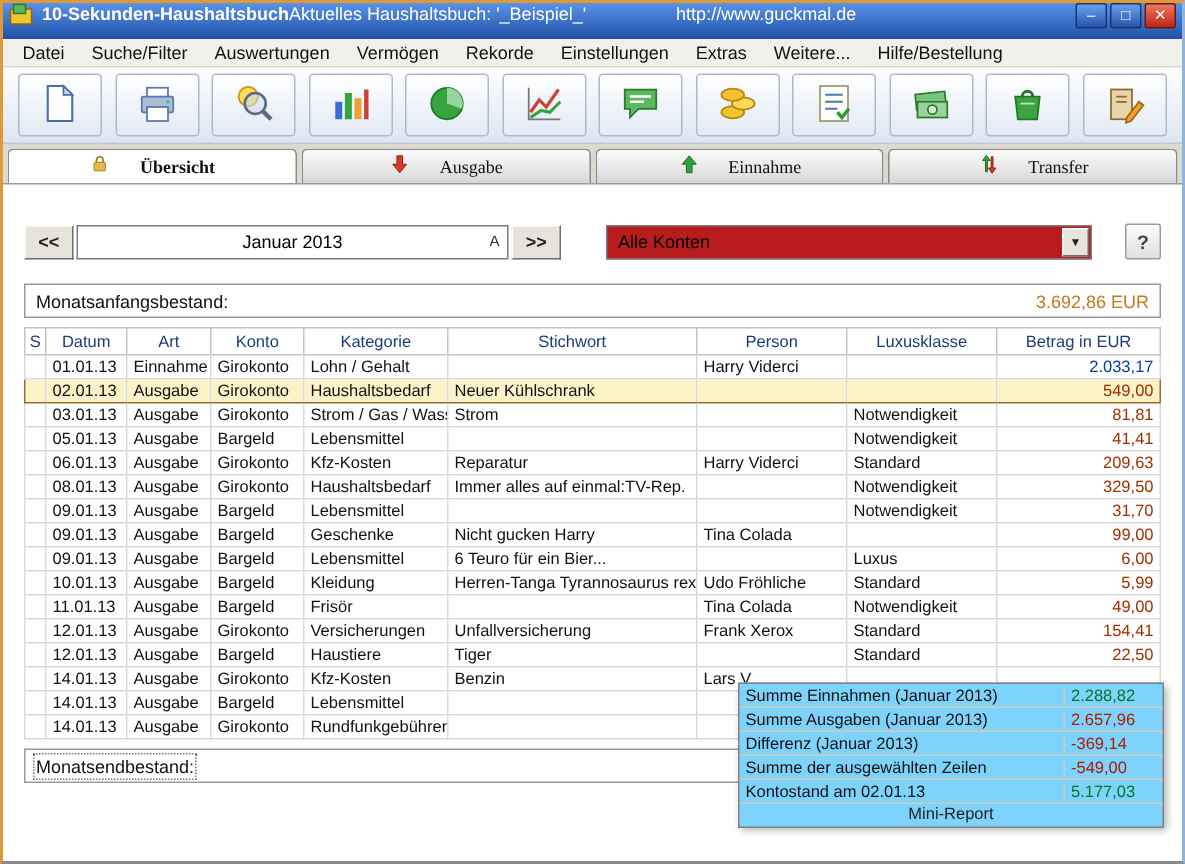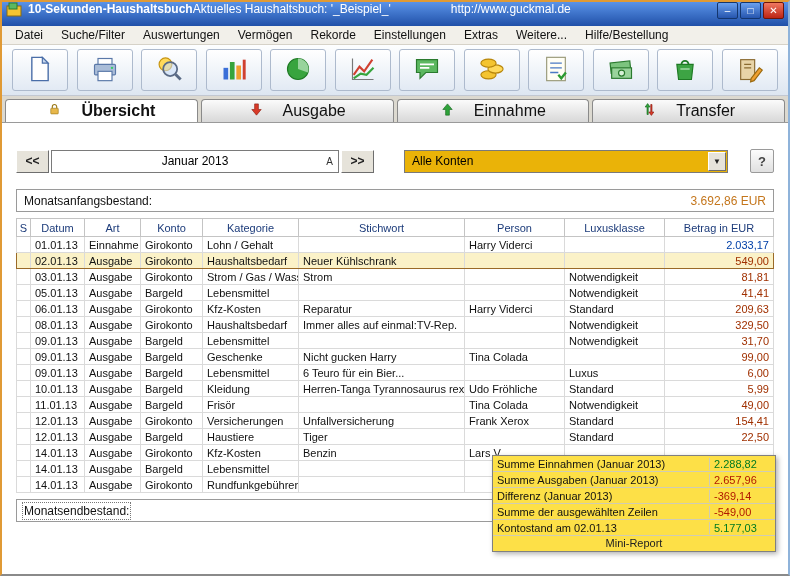--- a/index.html
+++ b/index.html
@@ -30,36 +30,36 @@
 
   
   .toolbar{height:51px;background:linear-gradient(#fdfeff,#dde6f1);border-bottom:1px solid #c2c8d2;
     display:flex;align-items:center;justify-content:space-between;padding:4px 10px;flex:0 0 auto;}
   .tool-btn{width:56px;height:42px;border:1px solid #adbacd;border-radius:3px;
     background:linear-gradient(#ffffff,#e2eaf4);display:flex;align-items:center;justify-content:center;cursor:pointer;padding:0;}
   .tool-btn svg{width:28px;height:28px;}
 
   
   .tabs{height:26px;background:#dcd9d0;display:flex;gap:3px;padding:3px 3px 0 3px;flex:0 0 auto;}
-  .tab{flex:1;display:flex;align-items:center;justify-content:center;gap:19px;font-size:16px;cursor:pointer;
+  .tab{flex:1;display:flex;align-items:center;justify-content:center;gap:19px;font-size:12px;cursor:pointer;
     border:1px solid #8a8a8a;border-bottom:none;border-radius:4px 4px 0 0;
-    background:linear-gradient(#fbfbfb,#d8d8d8);color:#111;}
+    background:linear-gradient(#fbfbfb,#d8d8d8);color:#111;font-family:Liberation Serif, serif;}
   .tab.active{background:#fff;font-weight:bold;}
   .tab svg{width:15px;height:15px;}
 
   
   .content{flex:1;background:#fff;position:relative;padding:0 14px;border-top:1px solid #9a9a9a;}
 
   .period-row{display:flex;align-items:center;margin-top:26px;}
   .nav-btn{width:33px;height:23px;font-size:12px;font-weight:bold;color:#222;cursor:pointer;
     border:1px solid;border-color:#fff #6e6e6e #6e6e6e #fff;background:#e6e3da;}
   .month-box{width:288px;height:23px;margin:0 2px;border:1px solid #7a7a7a;background:#fff;
     display:flex;align-items:center;justify-content:center;font-size:12px;position:relative;cursor:text;}
   .month-marker{position:absolute;right:5px;font-size:10px;color:#333;}
-  .combo{margin-left:30px;width:324px;height:23px;border:1px solid #7a7a7a;background:#eab308;position:relative;
+  .combo{margin-left:30px;width:324px;height:23px;border:1px solid #7a7a7a;background:#b91c1c;position:relative;
     display:flex;align-items:center;font-size:12px;padding-left:7px;cursor:pointer;}
   .combo-arrow{position:absolute;right:1px;top:1px;bottom:1px;width:18px;display:flex;align-items:center;justify-content:center;
     background:#e6e3da;border:1px solid;border-color:#fff #6e6e6e #6e6e6e #fff;font-size:8px;color:#222;}
   .help-btn{margin-left:auto;width:24px;height:24px;font-size:13px;font-weight:bold;color:#444;cursor:pointer;
     border:1px solid #9a9a9a;background:linear-gradient(#fcfcfc,#e0e0e0);border-radius:2px;}
 
   .balance-bar{margin-top:16px;height:23px;border:1px solid #9a9a9a;background:#fff;
     display:flex;align-items:center;justify-content:space-between;padding:0 7px;font-size:12px;color:#111;}
   .balance-bar.closing{margin-top:6px;}
   .balance-value{color:#c4761c;}
@@ -70,21 +70,21 @@
     overflow:hidden;white-space:nowrap;padding:0 2px;}
   .tx td{border:1px solid #dadada;height:16px;padding:0 4px;overflow:hidden;white-space:nowrap;color:#111;}
   .tx td.amount{text-align:right;}
   .tx td.amount.ausgabe{color:#a03000;}
   .tx td.amount.einnahme{color:#0040a8;}
   .tx tr.selected td{background:#fbf2c8;border-top:1px solid #9a6a28;border-bottom:1px solid #9a6a28;}
   .tx tr.selected td:first-child{border-left:1px solid #9a6a28;}
   .tx tr.selected td:last-child{border-right:1px solid #9a6a28;}
 
   
-  .mini-report{position:absolute;right:12px;bottom:22px;width:284px;background:#fde047;
+  .mini-report{position:absolute;right:12px;bottom:22px;width:284px;background:#7dd3fc;
     border:1px solid #808080;box-shadow:2px 2px 5px rgba(0,0,0,.3);font-size:11px;z-index:5;}
   .mr-row{display:flex;align-items:center;border-bottom:1px solid #d0ccb4;height:16px;}
   .mr-label{flex:1;padding:0 4px;overflow:hidden;white-space:nowrap;color:#111;}
   .mr-value{width:66px;padding:0 4px;border-left:1px solid #d0ccb4;}
   .mr-value.green{color:#007a20;}
   .mr-value.red{color:#b01800;}
   .mr-title{height:15px;text-align:center;color:#222;line-height:15px;}
 </style>
 </head>
 <body>

